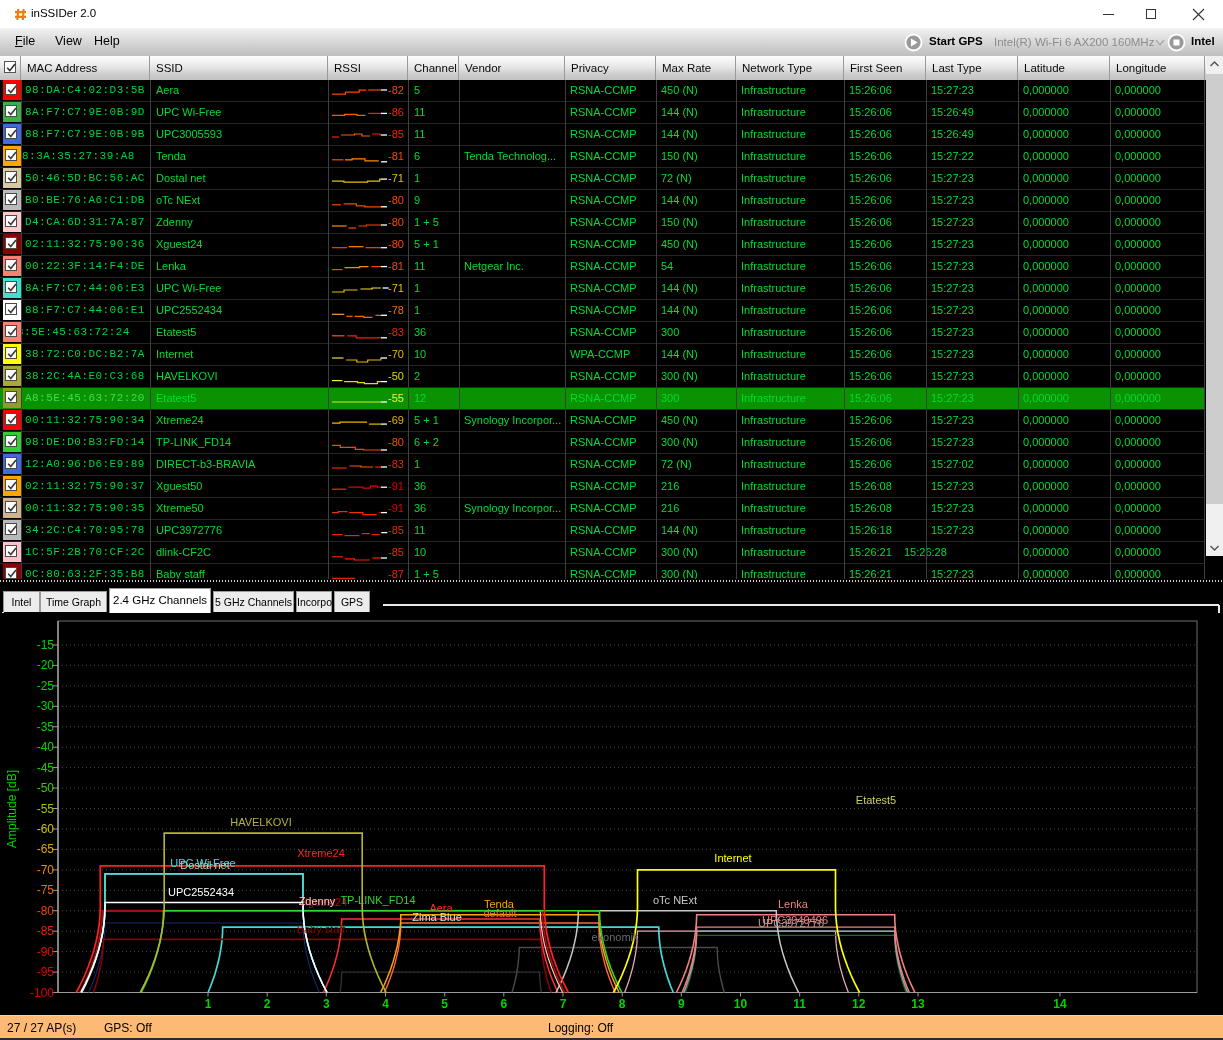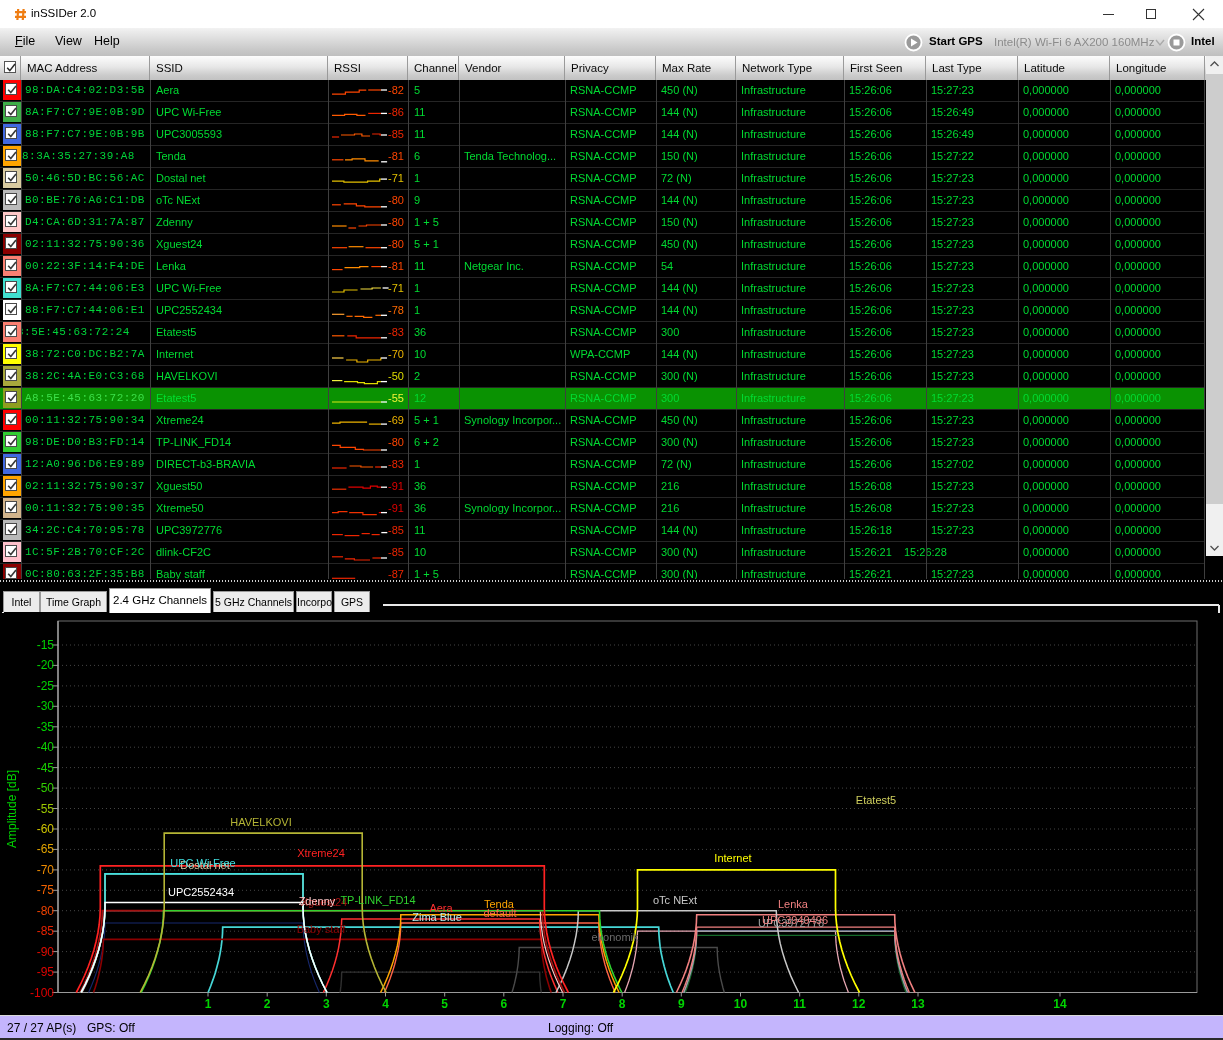--- a/index.html
+++ b/index.html
@@ -30,21 +30,21 @@
 .sarr{position:absolute;left:0;width:17px;height:17px;background:#f0f0f0;color:#505050;
  font-size:10px;text-align:center;line-height:17px;}
 #splitter{position:absolute;left:0;top:580px;width:1223px;height:2px;
  background-image:repeating-linear-gradient(90deg,#cdcdcd 0 1px,#000 1px 3px);}
 #tabstrip{position:absolute;left:0;top:585px;width:1223px;height:28px;background:#000;}
 .tab{position:absolute;top:6px;height:21px;background:#ececec;border:1px solid #9a9a9a;border-bottom:none;
  color:#000;font-size:10.5px;line-height:20px;text-align:center;z-index:1;white-space:nowrap;}
 .tabsel{top:3px;height:25px;background:#ffffff;font-size:11.5px;z-index:2;line-height:22px;}
 #pageline{position:absolute;left:383px;top:604px;width:836px;height:2px;background:#e9e9e9;}
 #chartwrap{position:absolute;left:0px;top:613px;width:1223px;height:402px;background:#000;}
-#statusbar{position:absolute;left:0;top:1015px;width:1223px;height:25px;background:#c4b5fd;
+#statusbar{position:absolute;left:0;top:1015px;width:1223px;height:25px;background:#fdba74;
  border-top:1px solid #d9d9d9;border-bottom:2px solid #2a2a2a;color:#000;font-size:12px;}
 .sbtext{position:absolute;top:5px;}
 #frameL{position:absolute;left:2px;top:612px;width:2px;height:402px;background:#e9e9e9;}
 #frameR{position:absolute;left:1218px;top:605px;width:2px;height:409px;background:#e9e9e9;}
 #frameB{position:absolute;left:2px;top:1012px;width:1218px;height:2px;background:#e9e9e9;}
 </style></head><body>
 
 <div id="titlebar">
 <svg class="abs" style="left:14px;top:8px" width="13" height="13">
       <path d="M4.2 1 L3.4 12 M9.6 1 L8.8 12 M1 4.2 L12 4.2 M1 8.8 L12 8.8" stroke="#ef7d12" stroke-width="2.2" fill="none"></path>
@@ -897,14 +897,14 @@
       <text x="441" y="299" fill="#ff3030" font-size="11" text-anchor="middle">Aera</text>
       <text x="437" y="308" fill="#b9ecec" font-size="11" text-anchor="middle">Zima Blue</text>
       <text x="321" y="320" fill="#8b0000" font-size="11" text-anchor="middle">Baby staff</text>
       <text x="615" y="328" fill="#6a6a6a" font-size="11" text-anchor="middle">ekonomik</text>
       <text x="791" y="314" fill="#a0a0a0" font-size="11" text-anchor="middle">UPC3972776</text>
       <text x="795" y="311" fill="#f08080" font-size="11" text-anchor="middle">UPC3949496</text>
     </svg>
 </div>
 <div id="statusbar">
     <div class="sbtext" style="left:7px">27 / 27 AP(s)</div>
-    <div class="sbtext" style="left:87px">GPS: Off</div>
+    <div class="sbtext" style="left:104px">GPS: Off</div>
     <div class="sbtext" style="left:548px">Logging: Off</div>
   </div>
 </body></html>

